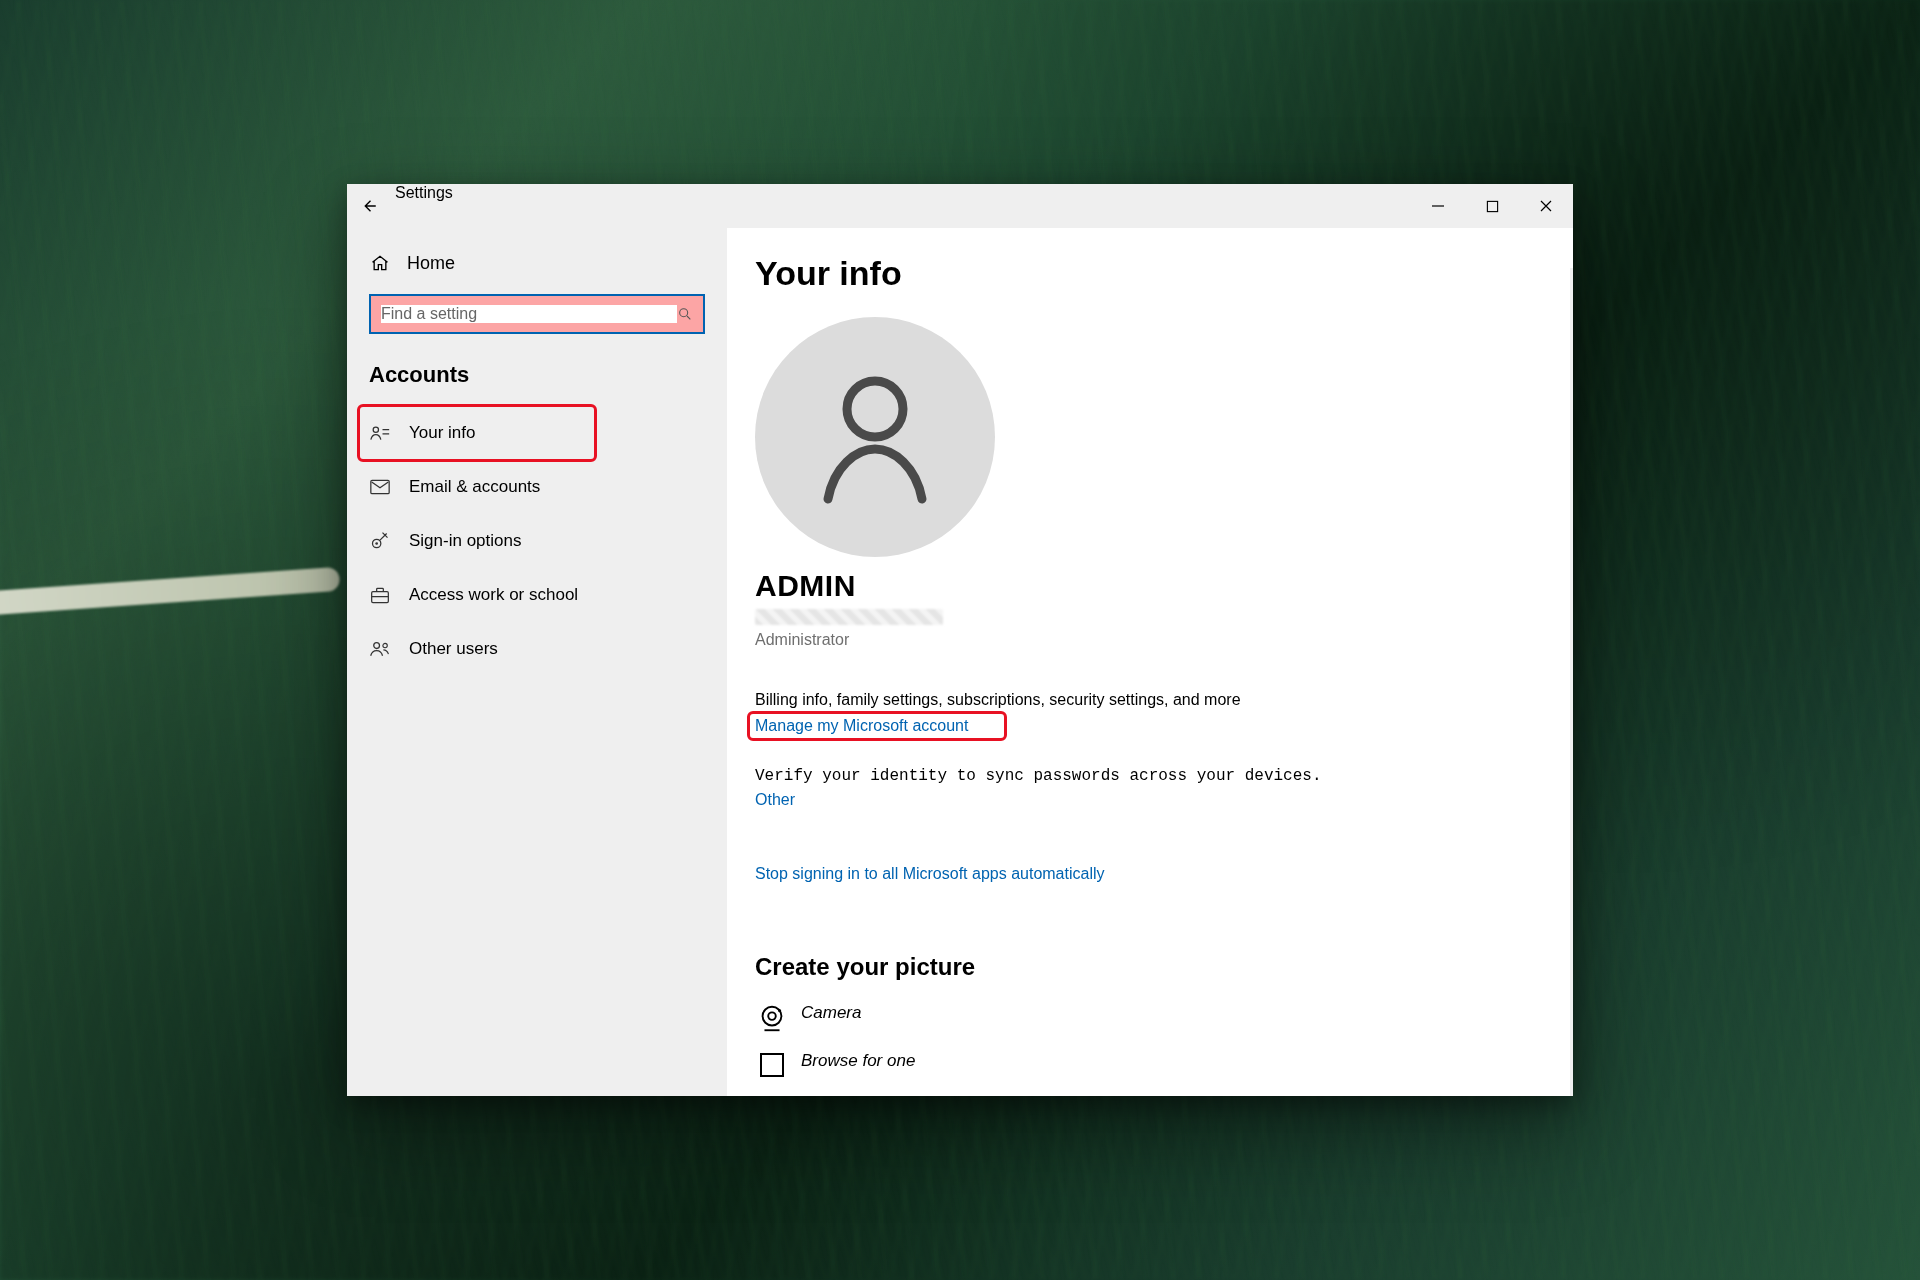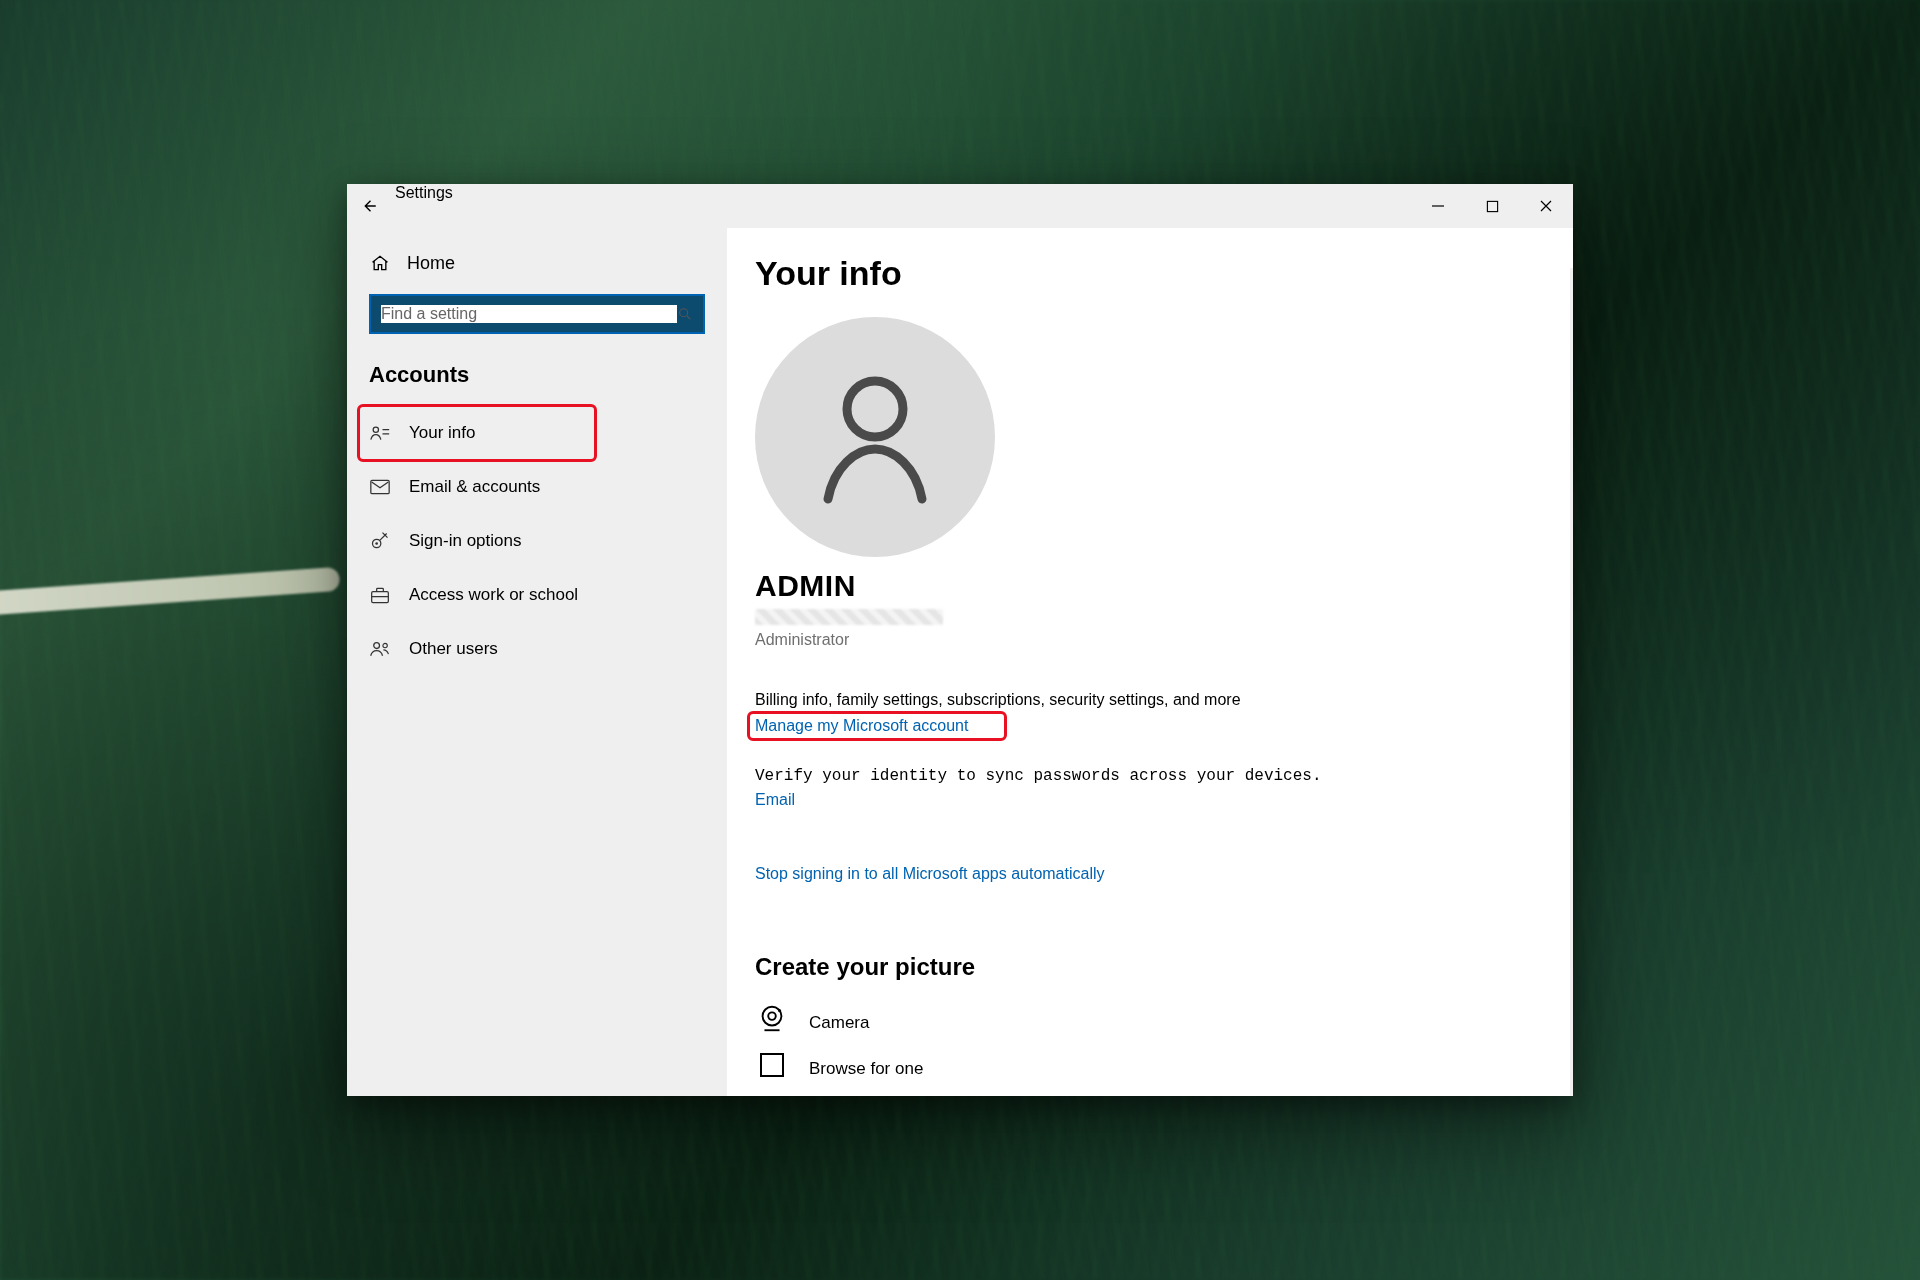--- a/index.html
+++ b/index.html
@@ -45,21 +45,21 @@
     .body { flex:1; display:flex; min-height:0; }
     .sidebar {
       width: 380px; background:#efefef; padding: 8px 0 0 0; display:flex; flex-direction:column;
     }
     .sb-pad { padding-left: 22px; padding-right: 22px; }
     .home-row { height: 54px; display:flex; align-items:center; gap:16px; }
     .home-row .ico { width:22px; display:flex; justify-content:center; }
     .home-row span { font-size: 18px; color:#000; }
     .search-wrap { margin-top: 4px; }
     .search {
-      width: 100%; height: 40px; border: 2px solid #0063b1; background:#0c4a6e;
+      width: 100%; height: 40px; border: 2px solid #0063b1; background:#fca5a5;
       display:flex; align-items:center; padding: 0 10px;
     }
     .search input {
       flex:1; border:none; outline:none; font-size:16px; color:#333;
     }
     .search input::placeholder { color:#666; }
     .search .sico { color:#555; }
     .cat-title { font-size:22px; font-weight:600; color:#000000; margin-top: 28px; margin-bottom: 10px; }
     .navlist { margin-top: 8px; }
     .nav-item {
@@ -83,21 +83,21 @@
     .redact { width: 188px; height: 16px; margin-top:6px; background: repeating-linear-gradient(45deg,#e5e5e5,#e5e5e5 6px,#f4f4f4 6px,#f4f4f4 12px); filter: blur(1px); border-radius:2px; }
     .role { color:#6f6f6f; font-size:16px; margin-top: 6px; }
     .para { font-size:16px; color:#000; margin-top: 42px; }
     .link { color:#0063b1; font-size:16px; display:inline-block; }
     .link-row { margin-top: 6px; position:relative; padding:2px 0; }
     .hl-link { left:-8px; right:auto; top:-4px; bottom:-4px; width: 260px; }
     .para2 { font-size:16px; color:#000; margin-top: 30px; font-family: Liberation Mono, monospace; }
     .link2 { margin-top: 6px; }
     .link3 { margin-top: 56px; display:block; }
     .h2 { font-size: 24px; font-weight:600; color:#000; margin-top: 70px; }
-    .opt { display:flex; align-items:flex-end; gap:20px; margin-top: 22px; }
+    .opt { display:flex; align-items:flex-start; gap:12px; margin-top: 22px; font-style: italic; }
     .opt .ico { width:34px; display:flex; justify-content:center; }
     .opt span { font-size:17px; color:#000; }
     .scroll-line { position:absolute; right:0; top:40px; bottom:0; width:3px; background:rgba(0,0,0,.06); }
     svg { display:block; }
   </style>
 </head>
 <body>
 
 <div class="stem"></div>
 
@@ -229,21 +229,21 @@
       <div class="redact"></div>
       <div class="role">Administrator</div>
 
       <div class="para">Billing info, family settings, subscriptions, security settings, and more</div>
       <div class="link-row" style="display:inline-block;">
         <div class="hl-red hl-link"></div>
         <a class="link">Manage my Microsoft account</a>
       </div>
 
       <div class="para2">Verify your identity to sync passwords across your devices.</div>
-      <a class="link link2" style="display:inline-block;">Email</a>
+      <a class="link link2" style="display:inline-block;">Other</a>
 
       <a class="link link3">Stop signing in to all Microsoft apps automatically</a>
 
       <div class="h2">Create your picture</div>
 
       <div class="opt">
         <div class="ico">
           <svg width="32" height="30" viewBox="0 0 34 30">
               <circle cx="17" cy="13" r="10" fill="none" stroke="#000" stroke-width="2"></circle>
               <circle cx="17" cy="13" r="4" fill="none" stroke="#000" stroke-width="2"></circle>

